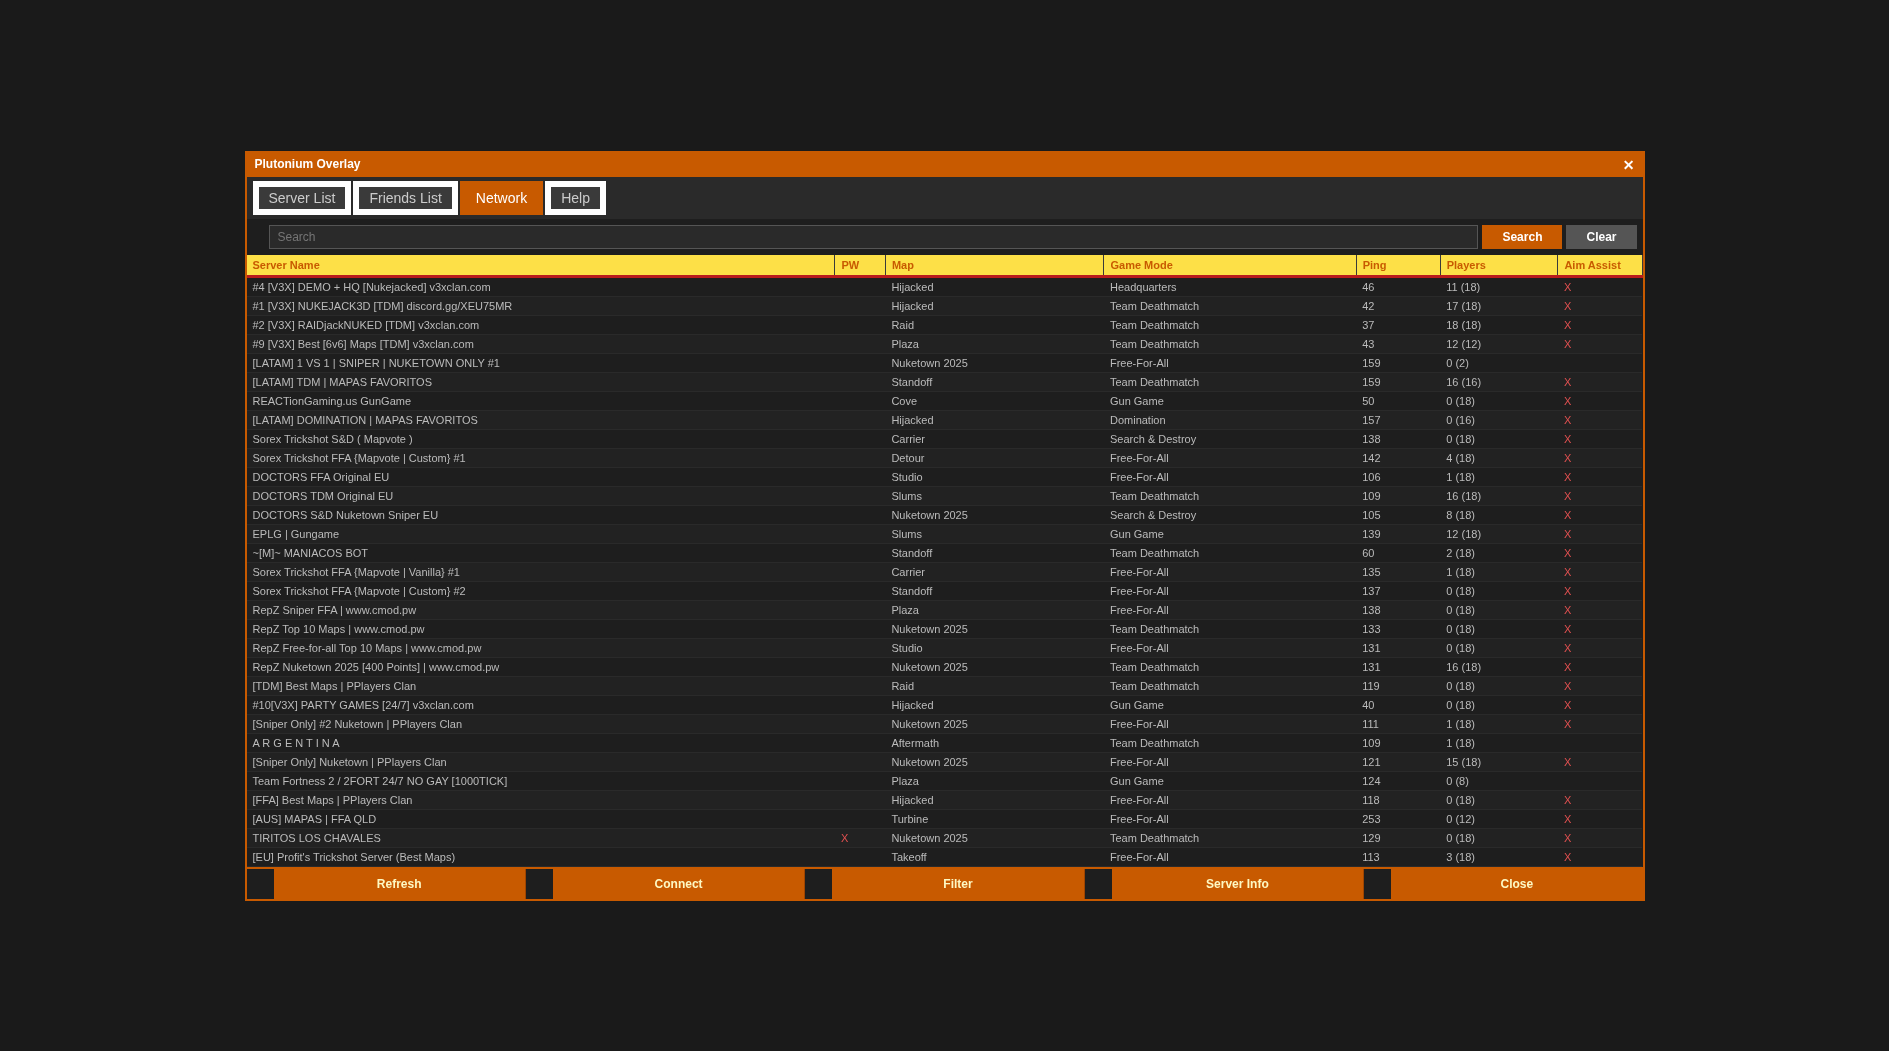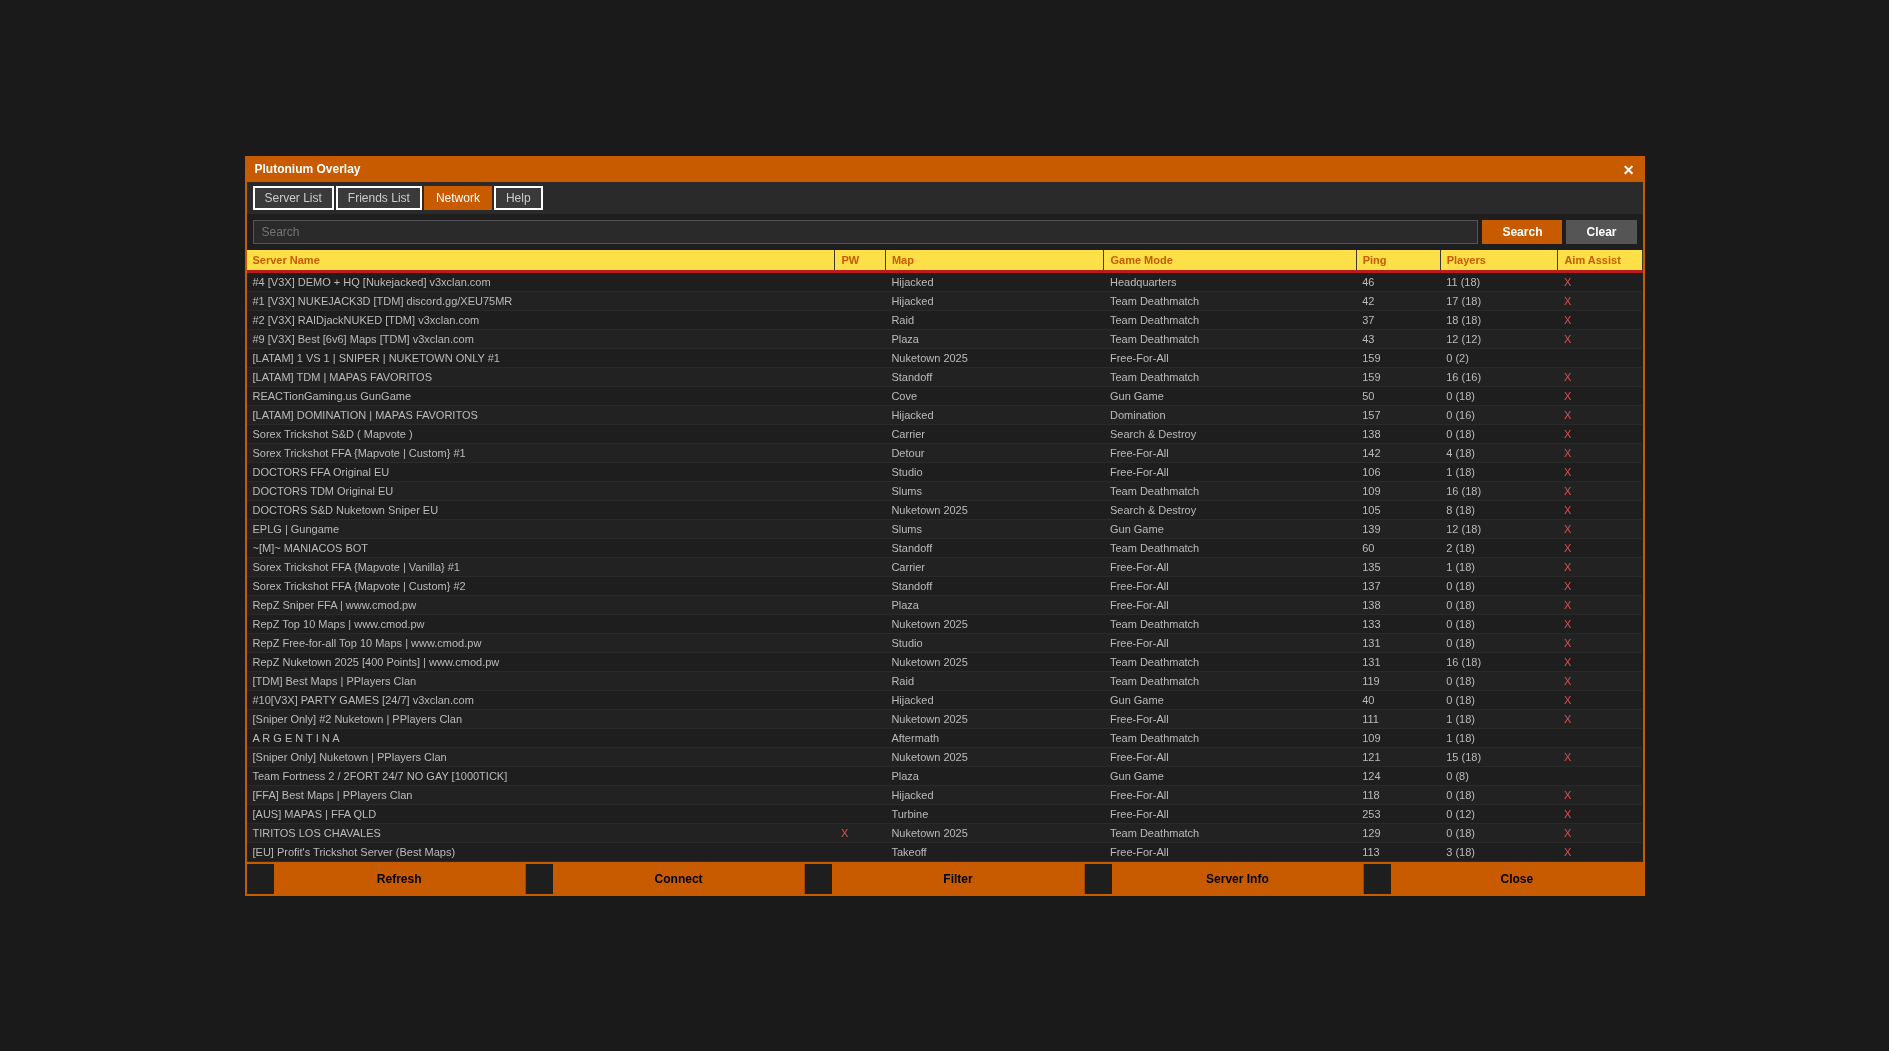--- a/index.html
+++ b/index.html
@@ -37,34 +37,35 @@
     }
     .nav-bar {
       background: #2a2a2a;
       display: flex;
       gap: 2px;
       padding: 4px 6px;
     }
     .nav-btn {
       background: #3a3a3a;
       color: #ccc;
-      border: 2px solid #ffffff;
+      border: 6px solid #ffffff;
       padding: 3px 10px;
       cursor: pointer;
-      font-size: 12px;
+      font-size: 14px;
     }
     .nav-btn.active {
       background: #c85a00;
       color: #fff;
       border-color: #c85a00;
     }
     .search-bar {
       display: flex;
       padding: 6px;
       gap: 4px;
+      margin-left: 16px;
     }
     .search-input {
       flex: 1;
       background: #2a2a2a;
       border: 1px solid #555;
       color: #ccc;
       padding: 4px 8px;
       font-size: 12px;
     }
     .search-btn, .clear-btn {
@@ -124,21 +125,21 @@
     .col-players { width: 7%; }
     .col-aim { width: 5%; }
 
     .bottom-bar {
       display: flex;
       border-top: 2px solid #c85a00;
     }
     .bottom-btn {
       flex: 1;
       background: #c85a00;
-      color: #000000;
+      color: #fef9c3;
       border: none;
       border-right: 1px solid #a04500;
       padding: 8px 4px;
       cursor: pointer;
       font-size: 12px;
       font-weight: bold;
       text-align: center;
       margin-left: 27px;
     }
     .bottom-btn:last-child {

